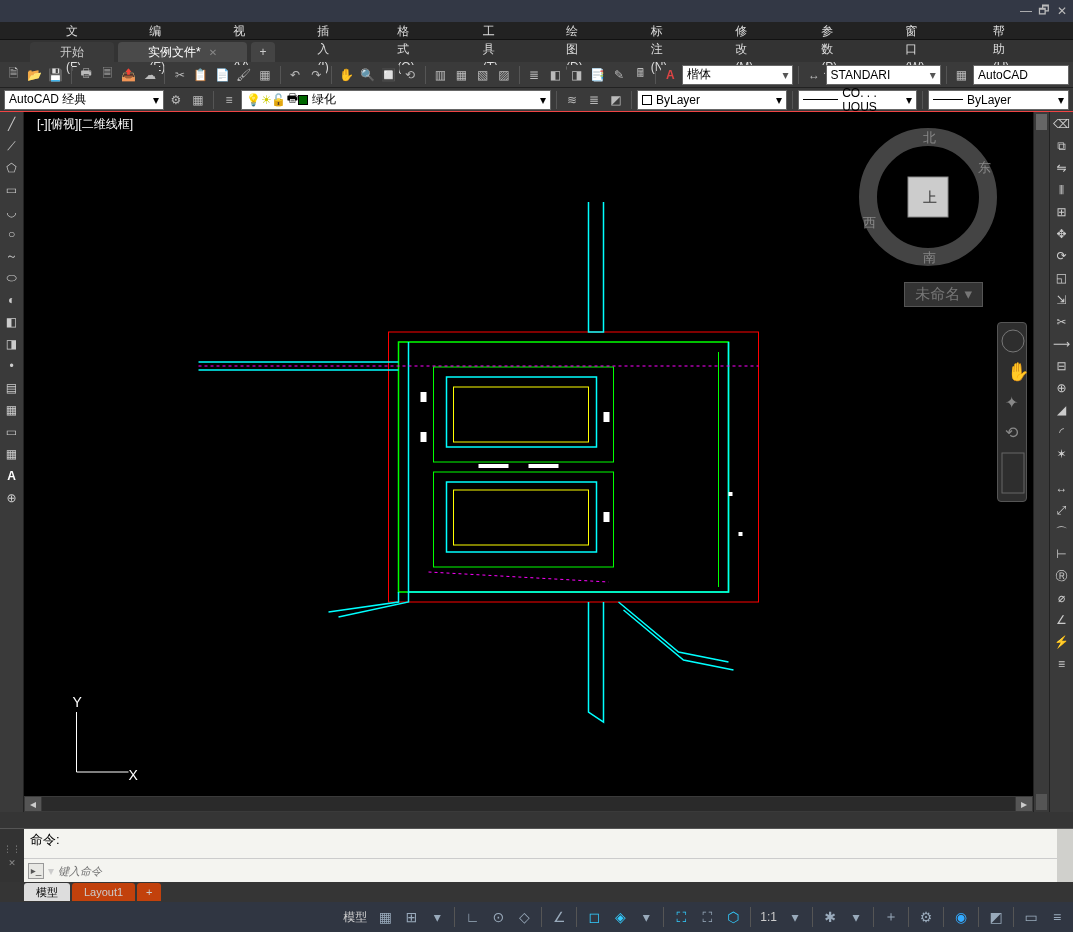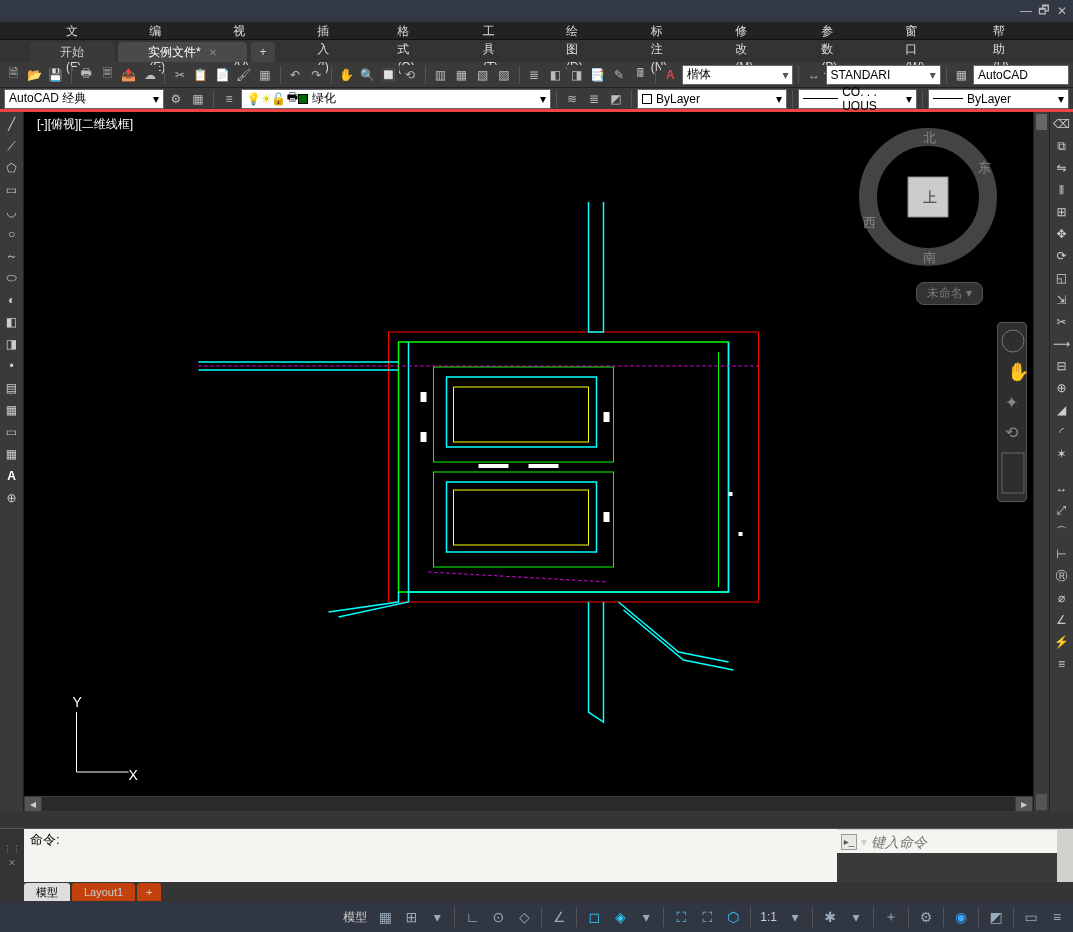--- a/index.html
+++ b/index.html
@@ -16,49 +16,49 @@
 .tab.active{background:#4a4a4a;color:#fff;}
 .tab .x{color:#888;font-size:10px;}
 .tab.plus{width:24px;padding:0;justify-content:center;background:#444;}
 
 .toolbar-row{height:26px;background:#3a3a3a;display:flex;align-items:center;padding:0 4px;gap:2px;border-bottom:1px solid #222;}
 .tbtn{width:20px;height:20px;background:#3a3a3a;border:1px solid transparent;display:flex;align-items:center;justify-content:center;color:#bbb;}
 .sep{width:1px;height:18px;background:#555;margin:0 3px;}
 .sel{height:20px;background:#fff;color:#000;border:1px solid #666;font-size:12px;display:flex;align-items:center;padding:0 4px;}
 .sel .dd{margin-left:auto;color:#555;}
 
-.layer-row{height:24px;background:#3a3a3a;display:flex;align-items:center;padding:0 4px;gap:2px;border-bottom:3px solid #ef4444;}
+.layer-row{height:24px;background:#3a3a3a;display:flex;align-items:center;padding:0 4px;gap:2px;border-bottom:1px solid #ef4444;}
 .bigsel{height:20px;background:#fff;color:#000;border:1px solid #666;display:flex;align-items:center;padding:0 4px;font-size:12px;}
 .color-sw{width:10px;height:10px;background:#060;border:1px solid #000;margin-right:4px;}
 
 .main{position:absolute;top:112px;left:0;right:0;bottom:120px;display:flex;}
 .vtool{width:24px;background:#3a3a3a;border-right:1px solid #222;display:flex;flex-direction:column;align-items:center;padding-top:2px;gap:2px;}
 .vbtn{width:20px;height:20px;display:flex;align-items:center;justify-content:center;color:#ccc;}
 .drawing{flex:1;position:relative;background:#000;overflow:hidden;}
 .drawing .viewlabel{position:absolute;top:4px;left:13px;color:#fff;font-size:12px;}
 .drawing .title-annot{position:absolute;top:40px;left:50%;transform:translateX(-50%);font-size:40px;color:#b00000;letter-spacing:4px;font-family:"楷体",KaiTi,"STKaiti",serif;}
 .cad-svg{position:absolute;inset:0;width:100%;height:100%;}
 .viewcube{position:absolute;top:10px;right:30px;width:150px;height:150px;}
-.unnamed-box{position:absolute;top:170px;right:50px;background:#333;color:#777;font-size:12px;padding:2px 10px;border:1px solid #555;border-radius:8px;}
+.unnamed-box{position:absolute;top:170px;right:50px;background:#333;color:#777;font-size:15px;padding:2px 10px;border:1px solid #555;border-radius:0;}
 .nav-wheel{position:absolute;top:210px;right:6px;width:30px;height:180px;background:#2e2e2e;border:1px solid #555;border-radius:4px;}
 .vscroll{width:16px;background:#3a3a3a;border-left:1px solid #222;position:relative;}
 .vscroll .thumb{position:absolute;top:2px;left:2px;right:2px;height:16px;background:#666;}
 .vscroll .db{position:absolute;bottom:2px;left:2px;right:2px;height:16px;background:#555;}
 .vtool.right{border-left:1px solid #222;border-right:none;}
 .hscroll{position:absolute;bottom:0;left:0;right:0;height:16px;background:#3a3a3a;display:flex;align-items:center;}
 .hscroll .ab{width:16px;height:14px;background:#555;margin:0 1px;display:flex;align-items:center;justify-content:center;color:#ccc;}
 .hscroll .track{flex:1;height:14px;background:#2a2a2a;}
 
 .cmdarea{position:absolute;bottom:50px;left:0;right:0;height:54px;background:#3a3a3a;border-top:1px solid #555;display:flex;}
 .cmd-handle{width:24px;background:#333;display:flex;flex-direction:column;align-items:center;justify-content:center;gap:4px;font-size:9px;color:#888;}
-.cmd-body{flex:1;display:flex;flex-direction:row;}
+.cmd-body{flex:1;display:flex;flex-direction:column;}
 .cmd-hist{flex:1;background:#f4f4f0;color:#000;padding:2px 6px;font-size:13px;}
 .cmd-input{height:24px;background:#f4f4f0;display:flex;align-items:center;padding:0 4px;gap:4px;border-top:1px solid #ccc;}
 .cmd-input .chev{width:16px;height:16px;border:1px solid #999;background:#e8e8e4;display:flex;align-items:center;justify-content:center;color:#555;font-size:10px;}
-.cmd-input input{flex:1;border:none;background:transparent;color:#6d28d9;font-style:italic;font-size:14px;outline:none;}
+.cmd-input input{flex:1;border:none;background:transparent;color:#6d28d9;font-style:italic;font-size:11px;outline:none;}
 .cmd-scroll{width:16px;background:#d0d0cc;}
 
 .layout-tabs{position:absolute;bottom:30px;left:0;height:20px;display:flex;align-items:center;padding-left:24px;gap:2px;}
 .ltab{height:18px;padding:0 12px;background:#c2410c;color:#ccc;border-top-left-radius:3px;border-top-right-radius:3px;display:flex;align-items:center;font-size:11px;}
 .ltab.active{background:#ddd;color:#000;}
 .ltab.plus{width:24px;padding:0;justify-content:center;}
 
 .status{position:absolute;bottom:0;left:0;right:0;height:30px;background:#303642;display:flex;align-items:center;padding:0 4px;gap:2px;}
 .status .spacer{flex:1;}
 .sbtn{width:24px;height:24px;display:flex;align-items:center;justify-content:center;color:#9ab;font-size:14px;}

